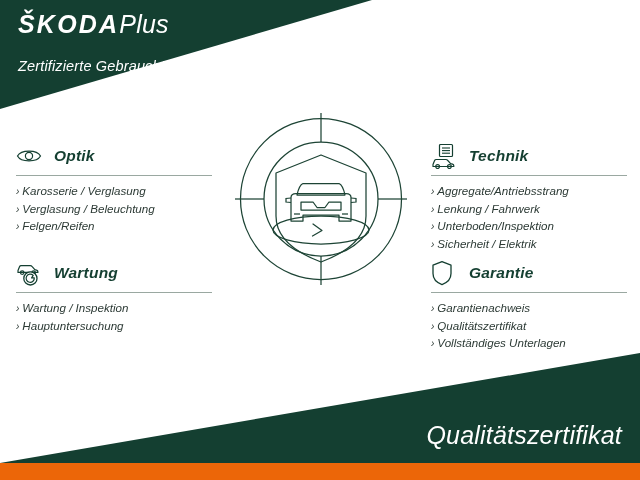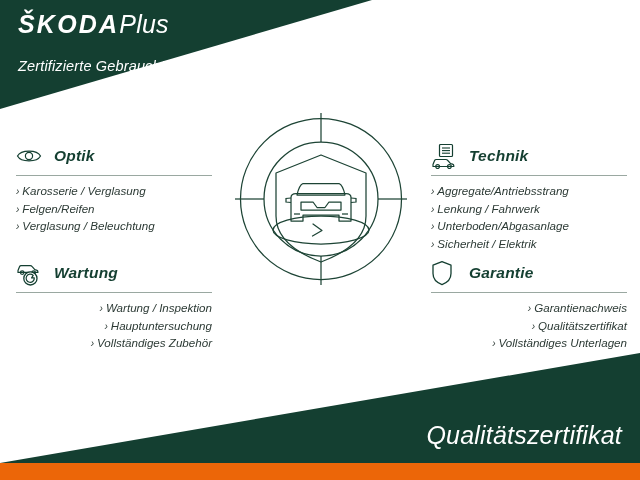--- a/index.html
+++ b/index.html
@@ -83,21 +83,21 @@
   }
 
   
   .col {
     position: absolute;
     width: 196px;
   }
   .col-left  { left: 16px;  }
   .col-right { left: 431px; }
   .row-top    { top: 128px; margin-top: 13px; }
-  .row-bottom { top: 258px; text-align: right; }
+  .row-bottom { top: 258px; }
 
   .sec-head {
     display: flex;
     align-items: center;
     height: 30px;
   }
   .sec-icon {
     width: 30px;
     height: 28px;
     flex: 0 0 30px;
@@ -164,22 +164,22 @@
         <svg width="26" height="18" viewBox="0 0 26 18">
           <path d="M1.5 9 C5 2.5, 21 2.5, 24.5 9 C21 15.5, 5 15.5, 1.5 9 Z" fill="none" stroke="#143F31" stroke-width="1.2"></path>
           <circle cx="13" cy="9" r="3.6" fill="none" stroke="#143F31" stroke-width="1.2"></circle>
         </svg>
       </span>
       <span class="sec-title">Optik</span>
     </div>
     <div class="sec-rule"></div>
     <ul class="sec-list">
       <li><span class="chev">›</span><span>Karosserie / Verglasung</span></li>
+      <li><span class="chev">›</span><span>Verglasung / Beleuchtung</span></li>
       <li><span class="chev">›</span><span>Felgen/Reifen</span></li>
-      <li><span class="chev">›</span><span>Verglasung / Beleuchtung</span></li>
     </ul>
   </div>
 
   <div class="col col-right row-top">
     <div class="sec-head">
       <span class="sec-icon">
         <svg width="26" height="26" viewBox="0 0 26 26">
           <rect x="8.5" y="1.5" width="13" height="12" rx="1" fill="none" stroke="#143F31" stroke-width="1.2"></rect>
           <line x1="11" y1="5" x2="19" y2="5" stroke="#143F31" stroke-width="1.1"></line>
           <line x1="11" y1="7.6" x2="19" y2="7.6" stroke="#143F31" stroke-width="1.1"></line>
@@ -188,21 +188,21 @@
           <circle cx="6.6" cy="23.6" r="1.9" fill="none" stroke="#143F31" stroke-width="1.2"></circle>
           <circle cx="18.4" cy="23.6" r="1.9" fill="none" stroke="#143F31" stroke-width="1.2"></circle>
         </svg>
       </span>
       <span class="sec-title">Technik</span>
     </div>
     <div class="sec-rule"></div>
     <ul class="sec-list">
       <li><span class="chev">›</span><span>Aggregate/Antriebsstrang</span></li>
       <li><span class="chev">›</span><span>Lenkung / Fahrwerk</span></li>
-      <li><span class="chev">›</span><span>Unterboden/Abgasanlage</span></li>
+      <li><span class="chev">›</span><span>Unterboden/Inspektion</span></li>
       <li><span class="chev">›</span><span>Sicherheit / Elektrik</span></li>
     </ul>
   </div>
 
   <div class="col col-left row-bottom">
     <div class="sec-head">
       <span class="sec-icon">
         <svg width="28" height="28" viewBox="0 0 28 28">
           <path d="M2 11.5 L3.5 7.8 C3.8 7.1 4.4 6.7 5.1 6.7 L14.2 6.7 C15 6.7 15.7 7.1 16.2 7.7 L18.8 10.6 L20.6 11.1 C21.4 11.3 21.9 12 21.9 12.8 L21.9 13.4 L2 13.4 Z" fill="none" stroke="#143F31" stroke-width="1.2" stroke-linejoin="round"></path>
           <circle cx="6.2" cy="13.6" r="1.8" fill="none" stroke="#143F31" stroke-width="1.2"></circle>
@@ -210,21 +210,20 @@
           <circle cx="14.4" cy="19.4" r="6.6" fill="#ffffff" stroke="#143F31" stroke-width="1.3"></circle>
           <path d="M17.2 16.4 a4.1 4.1 0 1 0 1.1 2.4 L15.6 18.9 Z" fill="none" stroke="#143F31" stroke-width="1.2" stroke-linejoin="round"></path>
         </svg>
       </span>
       <span class="sec-title">Wartung</span>
     </div>
     <div class="sec-rule"></div>
     <ul class="sec-list">
       <li><span class="chev">›</span><span>Wartung / Inspektion</span></li>
       <li><span class="chev">›</span><span>Hauptuntersuchung</span></li>
-      <li><span class="chev">›</span><span>Vollständiges Zubehör</span></li>
     </ul>
   </div>
 
   <div class="col col-right row-bottom">
     <div class="sec-head">
       <span class="sec-icon">
         <svg width="22" height="26" viewBox="0 0 22 26">
           <path d="M11 1.6 L20 5.2 L20 13.6 C20 19.2 15.8 22.9 11 24.6 C6.2 22.9 2 19.2 2 13.6 L2 5.2 Z" fill="none" stroke="#143F31" stroke-width="1.3" stroke-linejoin="round"></path>
         </svg>
       </span>

